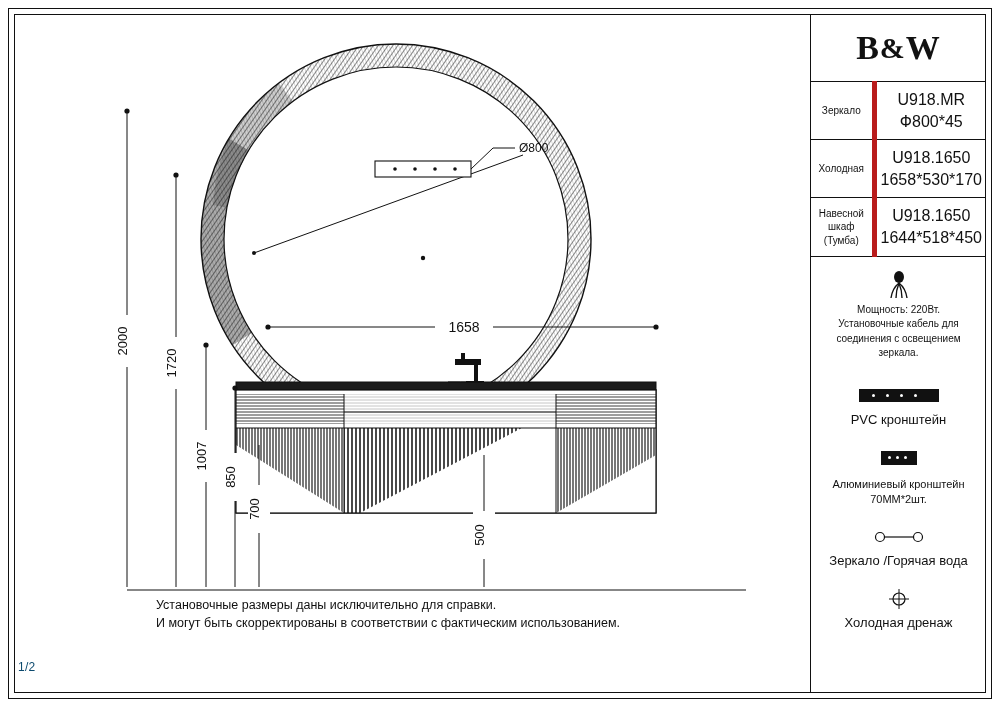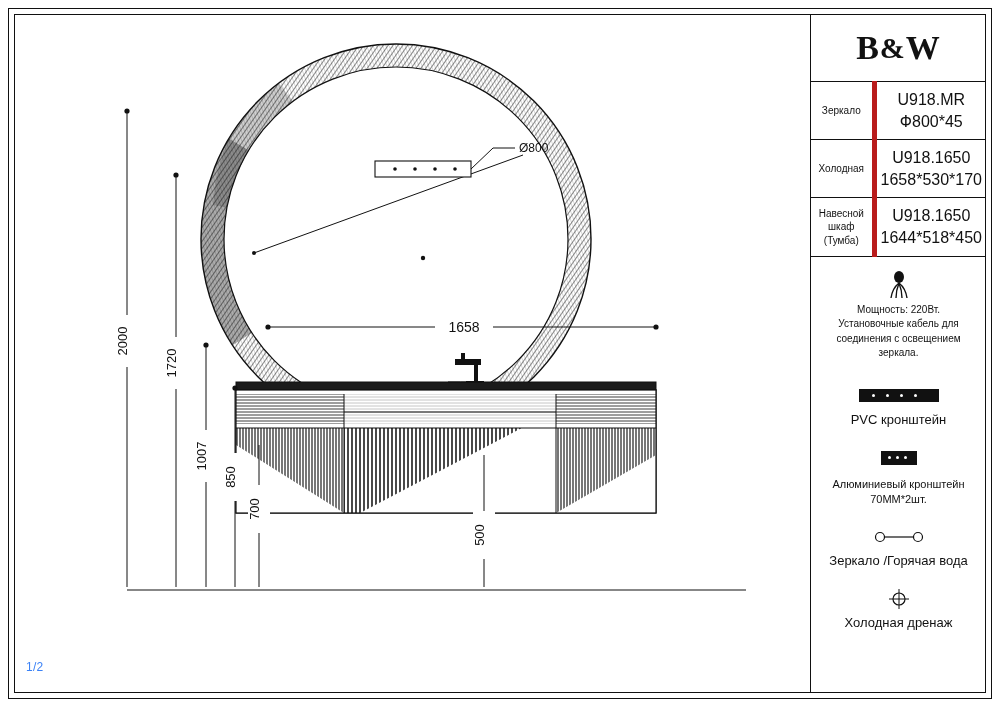--- a/index.html
+++ b/index.html
@@ -43,25 +43,25 @@
   
   #drawing {
     position: absolute;
     left: 23px; top: 15px;
     width: 795px; height: 677px;
   }
   #drawing svg { display: block; }
 
   .pagelabel {
     position: absolute;
-    left: 26px;
+    left: 18px;
     top: 660px;
     font-size: 12px;
     letter-spacing: .3px;
-    color: #3b82f6;
+    color: #0c4a6e;
   }
   .note {
     position: absolute;
     left: 148px;
     top: 596px;
     font-size: 12.5px;
     line-height: 1.45;
     color: #111;
     width: 600px;
   }
@@ -315,20 +315,24 @@
         <text x="236" y="494" transform="rotate(-90 236 494)" text-anchor="middle" font-family="Liberation Sans, sans-serif" font-size="13" fill="#111">700</text>
       </g>
 
       <g>
         <line x1="461" y1="440" x2="461" y2="572" stroke="#111" stroke-width="1"></line>
         <rect x="450" y="496" width="22" height="48" fill="#fff"></rect>
         <text x="461" y="520" transform="rotate(-90 461 520)" text-anchor="middle" font-family="Liberation Sans, sans-serif" font-size="13" fill="#111">500</text>
       </g>
     </svg>
 
+    <div class="note" style="left:133px; top:581px;">
+      <div>Установочные размеры даны исключительно для справки.</div>
+      <div>И могут быть скорректированы в соответствии с фактическим использованием.</div>
+    </div>
   </div>
 
   <div class="pagelabel">1/2</div>
 
   <div id="panel">
 
     <div class="logo">
       <span>B</span>
         <span class="amp">&amp;</span>
         <span>W</span>

